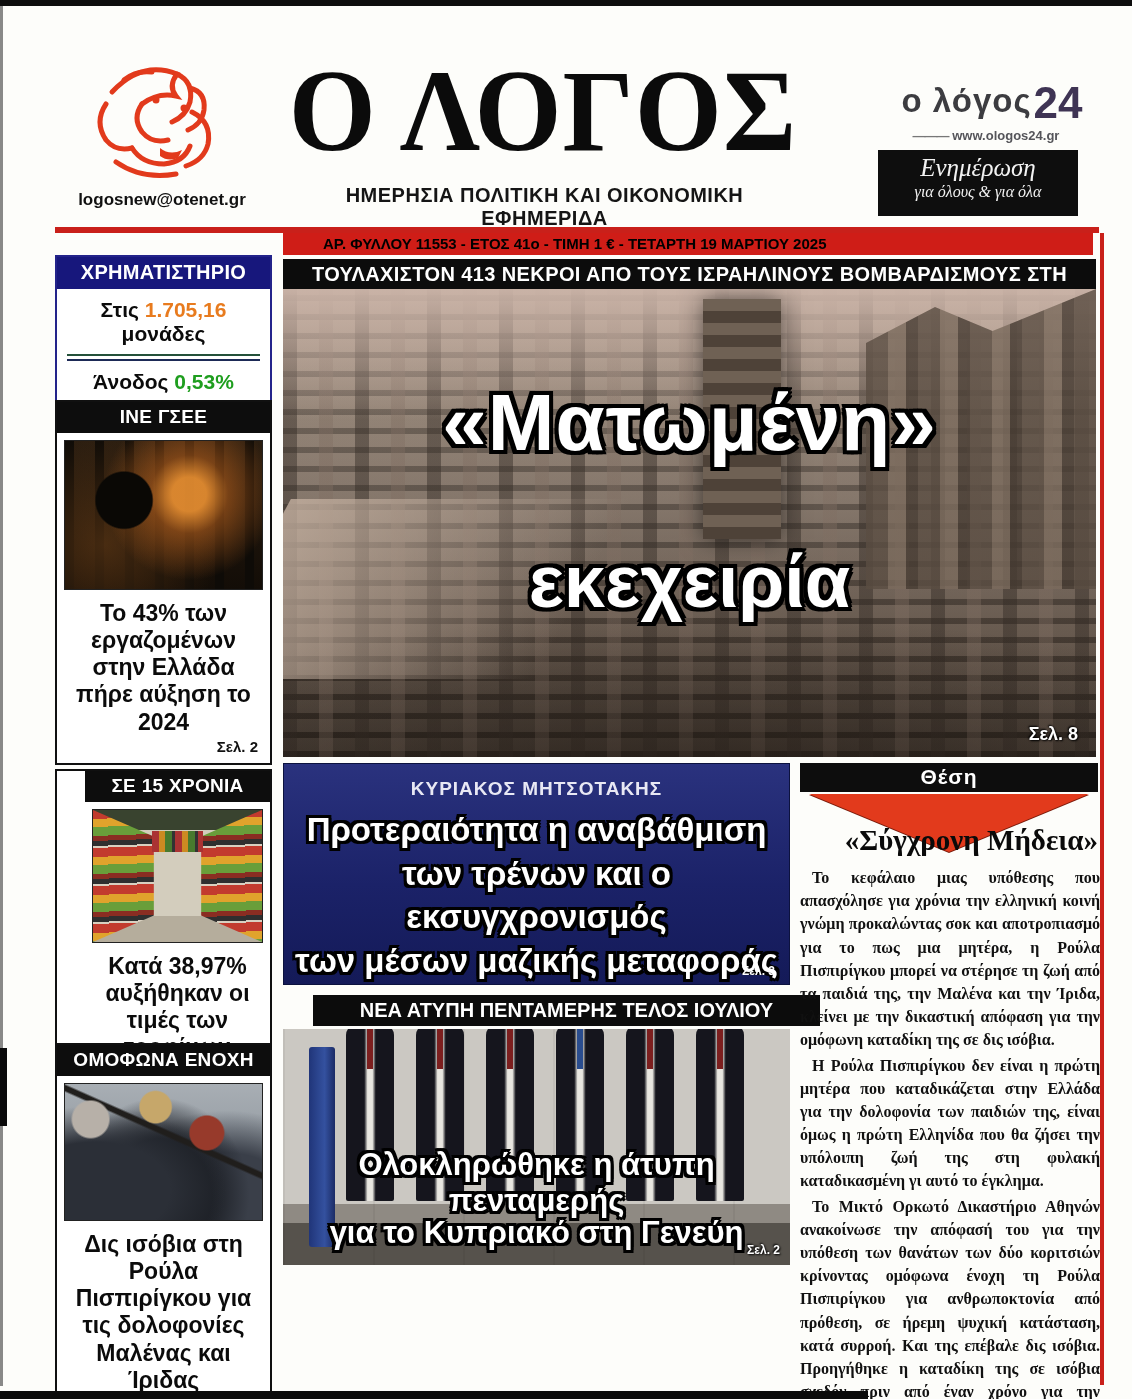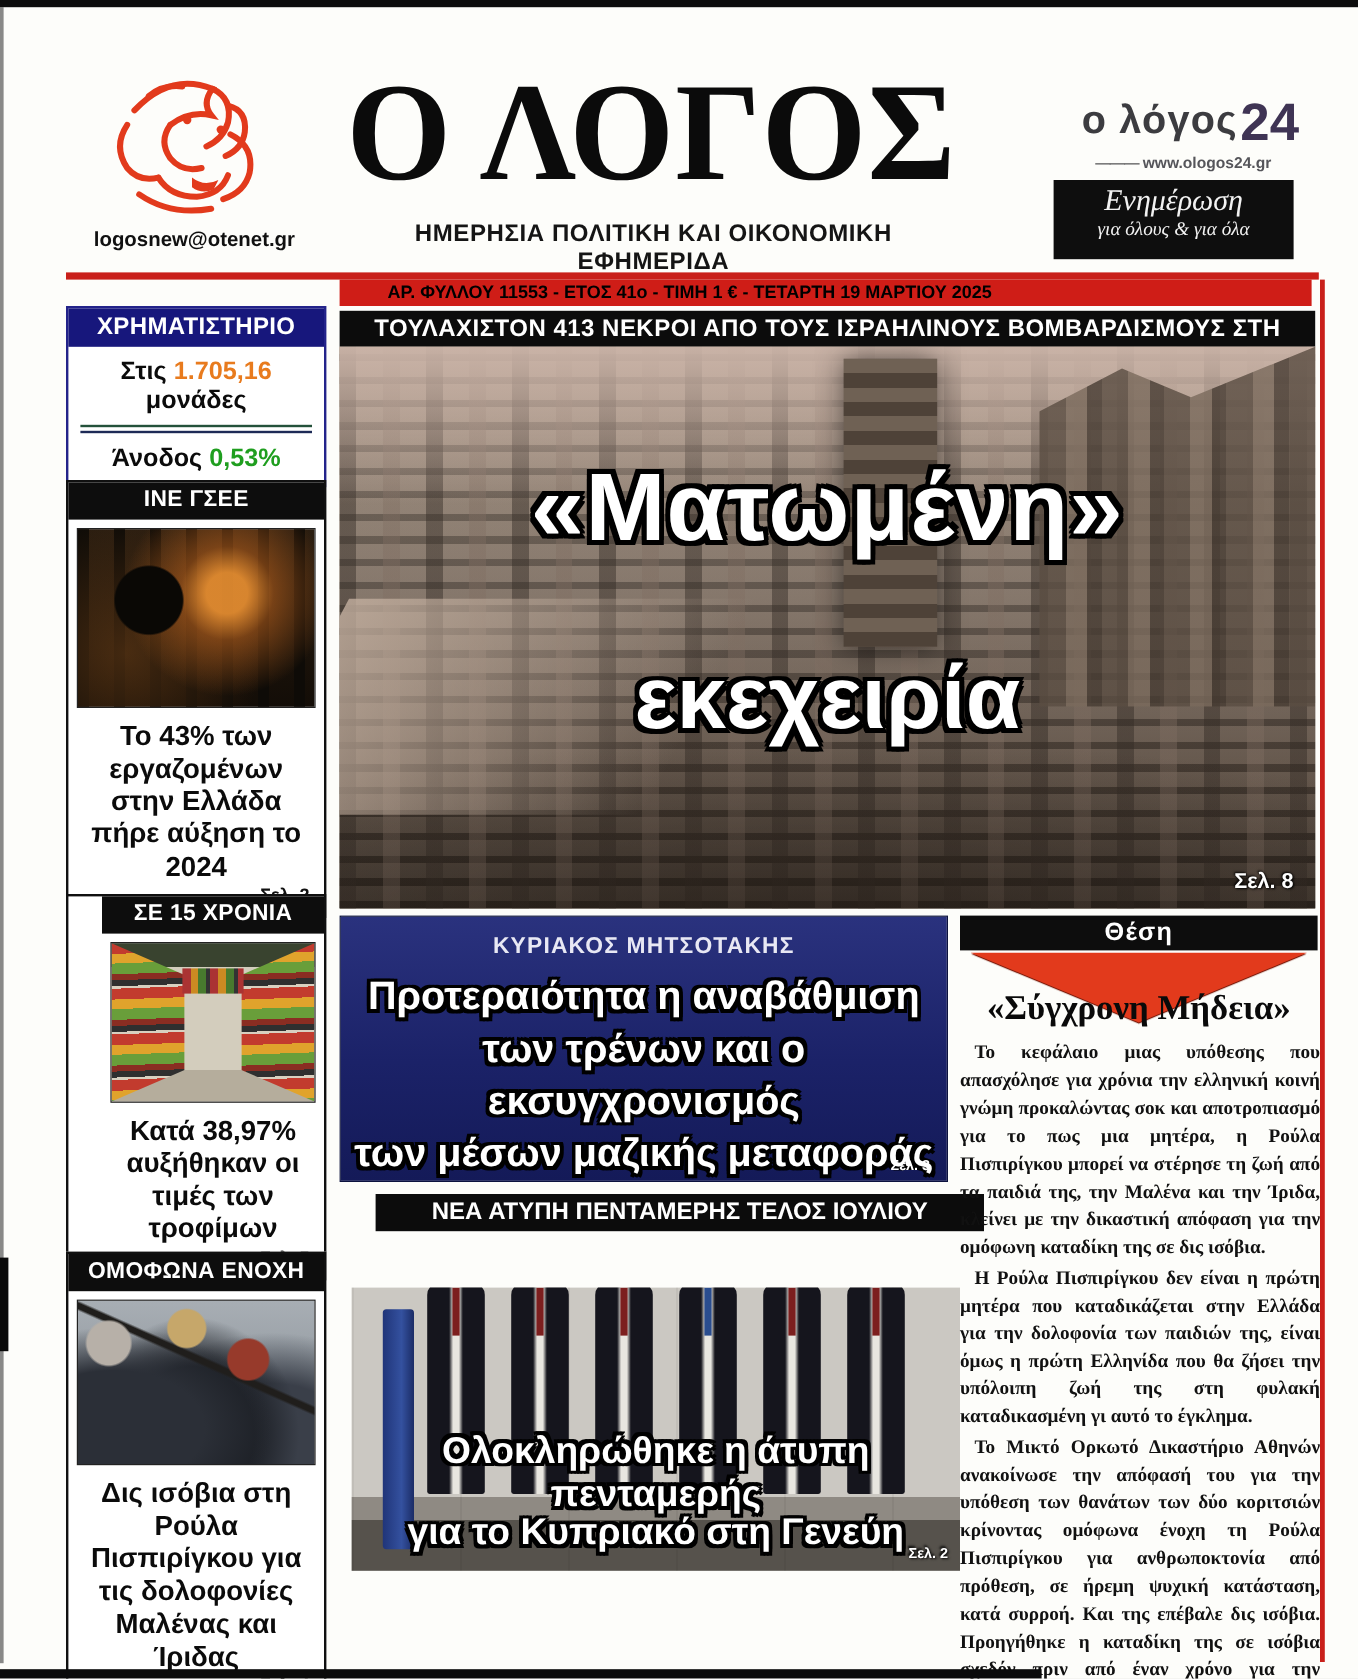--- a/index.html
+++ b/index.html
@@ -102,41 +102,41 @@
   #blue-box{left:283px;top:763px;width:507px;height:222px;
      background:linear-gradient(180deg,#2a327e 0%,#1b2268 55%,#141a58 100%);
      border:1px solid #0c123e;box-sizing:border-box;text-align:center;color:#fff;}
   #blue-kicker{margin-top:14px;font-weight:bold;font-size:19px;letter-spacing:1px;color:#e8e8f4;}
   .blue-hl{font-weight:bold;font-size:33px;line-height:1.32;}
   #blue-hl-wrap{margin-top:8px;}
   #blue-pref{position:absolute;right:14px;bottom:6px;font-weight:bold;font-size:12px;color:#fff;}
   
   #cy-kicker{left:283px;top:995px;width:507px;height:31px;background:#0c0c0c;color:#fff;
      font-weight:bold;font-size:20px;line-height:31px;text-align:center;margin-left:30px;}
-  #cy-photo{left:293px;top:1029px;width:507px;height:236px;overflow:hidden;
+  #cy-photo{left:283px;top:1029px;width:507px;height:236px;overflow:hidden;
      background:
        repeating-linear-gradient(90deg, rgba(0,0,0,.05) 0 2px, rgba(0,0,0,0) 2px 90px),
-       linear-gradient(180deg,#cbc8c2 0 74%,#8f8a83 74% 82%,#56524c 82% 100%); margin-top: 44px;}
+       linear-gradient(180deg,#cbc8c2 0 74%,#8f8a83 74% 82%,#56524c 82% 100%);}
   #cy-flag{position:absolute;left:26px;top:18px;width:26px;height:200px;
      background:linear-gradient(90deg,#203579,#34519f 60%,#1b2c66);border-radius:3px;}
   .person{position:absolute;bottom:42px;width:58px;height:228px;}
   .person .head{width:24px;height:28px;border-radius:50%;background:#c9a377;margin:0 auto;}
   .person .body{width:48px;height:176px;margin:2px auto 0;border-radius:10px 10px 2px 2px;
      background:linear-gradient(90deg,#15151d 0 38%,#e8e6e0 45% 55%,#15151d 62% 100%);}
   .person .tie{position:absolute;left:50%;top:34px;width:6px;height:40px;margin-left:-3px;background:#7c1f1f;}
   #cy-hl1{left:0;top:118px;width:100%;text-align:center;font-weight:bold;font-size:31px;z-index:3;}
   #cy-hl2{left:0;top:186px;width:100%;text-align:center;font-weight:bold;font-size:31px;z-index:3;}
   #cy-pref{right:10px;bottom:8px;color:#fff;font-weight:bold;font-size:12px;z-index:3;
      text-shadow:1px 1px 2px #000,-1px -1px 2px #000;}
   
   #op-bar{left:800px;top:763px;width:298px;height:29px;background:#0d0d0d;color:#fff;
      text-align:center;font-size:21px;line-height:28px;letter-spacing:1px;font-weight:bold;}
   #op-tri{left:809px;top:794px;width:0;height:0;border-left:140px solid transparent;
      border-right:140px solid transparent;border-top:58px solid #e23a1c;filter:drop-shadow(0 1px 0 #7a1a0a);}
-  #op-title{left:800px;top:824px;width:298px;text-align:center;font-family:"Liberation Serif","DejaVu Serif",serif;
+  #op-title{left:800px;top:824px;width:298px;text-align:right;font-family:"Liberation Serif","DejaVu Serif",serif;
      font-weight:bold;font-size:29px;color:#0a0a0a;}
   #op-body{left:800px;top:866px;width:300px;font-family:"Liberation Serif","DejaVu Serif",serif;
      font-weight:bold;font-size:16px;line-height:1.45;color:#111;text-align:justify;}
   #op-body p{margin:0 0 2px;text-indent:12px;}
 </style>
 </head>
 <body>
 
 <div id="page">
 
@@ -205,21 +205,21 @@
     </div>
   </div>
 
   <div class="abs side-box" style="top:400px;">
     <div class="side-head">ΙΝΕ ΓΣΕΕ</div>
     <div class="side-photo" id="ph-gate"></div>
     <div class="side-hl">Το 43% των εργαζομένων στην Ελλάδα πήρε αύξηση το 2024</div>
     <div class="side-pref">Σελ. 2</div>
   </div>
 
-  <div class="abs side-box" style="top:745px;padding-left:28px;">
+  <div class="abs side-box" style="top:769px;padding-left:28px;">
     <div class="side-head">ΣΕ 15 ΧΡΟΝΙΑ</div>
     <div class="side-photo" id="ph-market" style="height:132px;">
       <div class="mk-shelf mk-left"></div>
       <div class="mk-shelf mk-right"></div>
       <div class="mk-back"></div>
     </div>
     <div class="side-hl">Κατά 38,97% αυξήθηκαν οι τιμές των τροφίμων</div>
     <div class="side-pref">Σελ. 5</div>
   </div>
 

